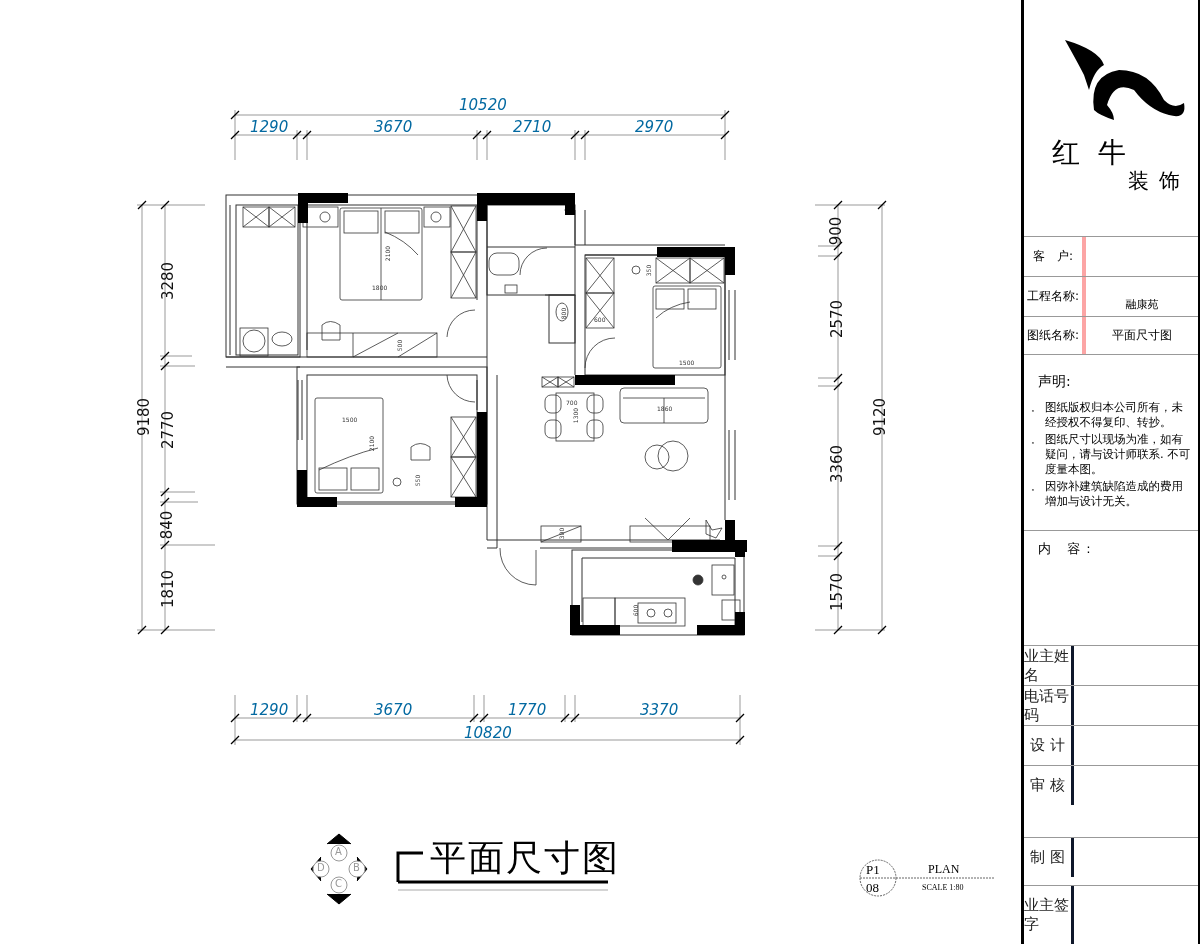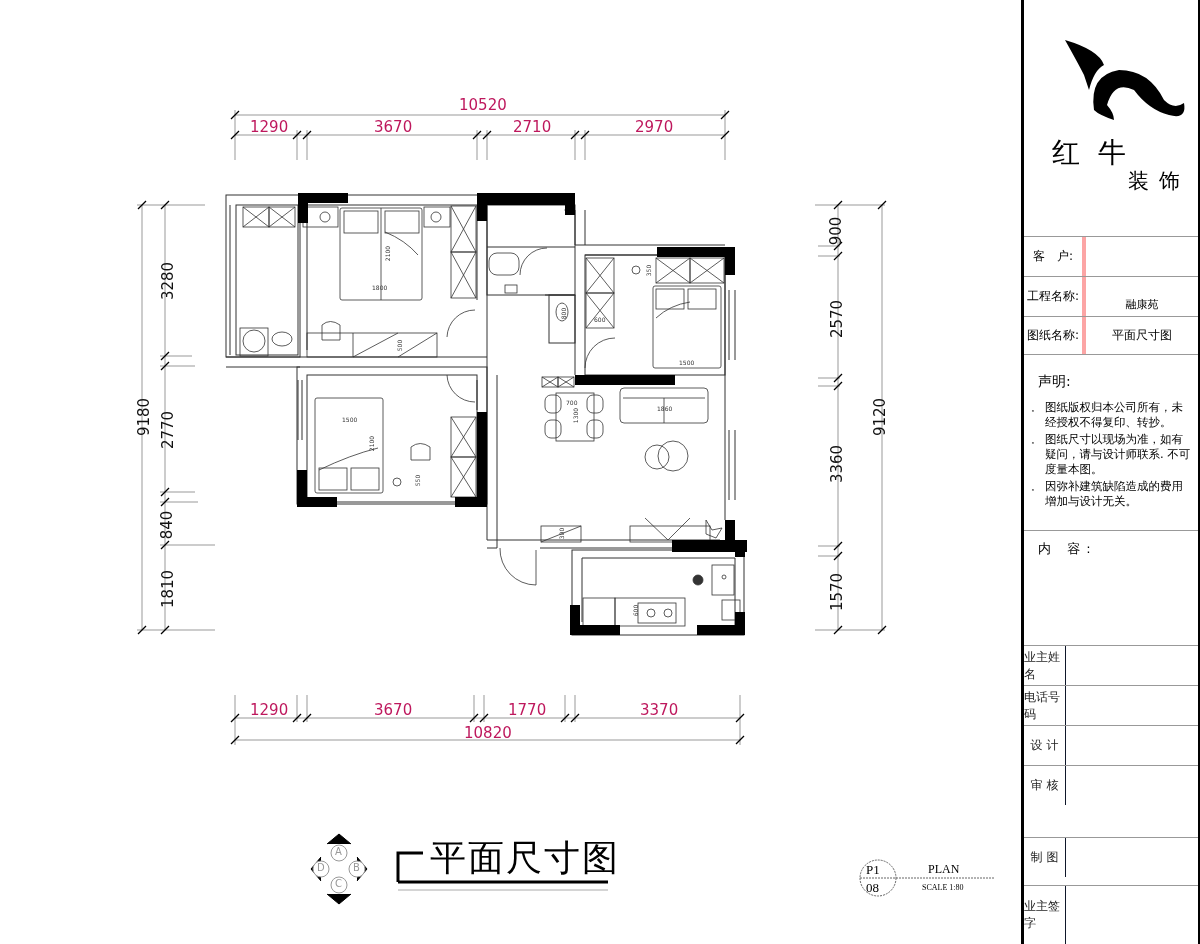--- a/index.html
+++ b/index.html
@@ -1,41 +1,41 @@
 <!DOCTYPE html>
 <html><head>
 <meta charset="utf-8">
 <style>
   html, body { margin: 0; padding: 0; background: #fff; }
   body { width: 1200px; height: 944px; position: relative; overflow: hidden;
          font-family: "DejaVu Sans", "Liberation Sans", sans-serif; color: #000; }
   .drawing { position: absolute; left: 0; top: 0; width: 1020px; height: 944px; }
   .drawing svg { position: absolute; left: 0; top: 0; }
-  .dim { position: absolute; font-size: 15px; color: #be185d; white-space: nowrap; }
+  .dim { position: absolute; font-size: 15px; color: #0369a1; white-space: nowrap; font-style: italic; }
   .dimv { position: absolute; font-size: 15px; color: #111; white-space: nowrap;
           transform: rotate(-90deg); transform-origin: center center; }
   .label-small { position: absolute; font-size: 6px; color: #333; }
 
   .titleblock { position: absolute; left: 1021px; top: 0; width: 179px; height: 944px;
                 border-left: 3px solid #000; border-right: 2px solid #000; box-sizing: border-box; }
   .logo-area { position: absolute; left: 0; top: 0; width: 100%; height: 236px; }
   .logo-title { position: absolute; left: 28px; top: 134px; font-size: 28px; letter-spacing: 18px; }
   .logo-sub { position: absolute; left: 104px; top: 167px; font-size: 21px; letter-spacing: 10px; }
   .tb-row { position: absolute; left: 0; width: 100%; border-top: 1px solid #999; box-sizing: border-box; }
   .tb-label { position: absolute; left: 0; width: 62px; height: 100%; display: flex; align-items: center;
               justify-content: center; font-size: 12px; border-right: 4px solid #fca5a5; box-sizing: border-box; }
   .tb-value { position: absolute; left: 62px; right: 0; height: 100%; display: flex; align-items: center;
               justify-content: center; font-size: 12px; }
   .notes-title { position: absolute; left: 14px; top: 373px; font-size: 14px; }
   .notes { position: absolute; left: 10px; top: 400px; width: 160px; font-size: 11.5px; line-height: 15px; }
   .note-item { position: relative; padding-left: 11px; margin-bottom: 2px; }
   .note-item::before { content: "\3002"; position: absolute; left: -3px; top: 1px; font-size: 9px; }
   .content-title { position: absolute; left: 14px; top: 540px; font-size: 13px; letter-spacing: 6px; }
-  .tb-label2 { position: absolute; left: 0; width: 42px; height: 100%; display: flex; align-items: center;
-               justify-content: center; font-size: 12px; border-right: 1px solid #0f172a; box-sizing: border-box;
+  .tb-label2 { position: absolute; left: 0; width: 50px; height: 100%; display: flex; align-items: center;
+               justify-content: center; font-size: 15px; border-right: 3px solid #0f172a; box-sizing: border-box;
                font-family: "DejaVu Serif", "Liberation Serif", serif; color: #222; }
 
   .plan-title { position: absolute; left: 430px; top: 834px; font-size: 36px;
                 font-family: "DejaVu Serif", "Liberation Serif", serif; letter-spacing: 2px; }
   .plan-badge-top { position: absolute; left: 866px; top: 862px; font-size: 13px; font-family: "Liberation Serif", serif; }
   .plan-badge-bot { position: absolute; left: 866px; top: 880px; font-size: 13px; font-family: "Liberation Serif", serif; }
   .plan-name { position: absolute; left: 928px; top: 862px; font-size: 12px; font-family: "Liberation Serif", serif; }
   .plan-scale { position: absolute; left: 922px; top: 883px; font-size: 8px; font-family: "Liberation Serif", serif; }
   .compass-letter { position: absolute; font-size: 10px; color: #999; }
 </style>

